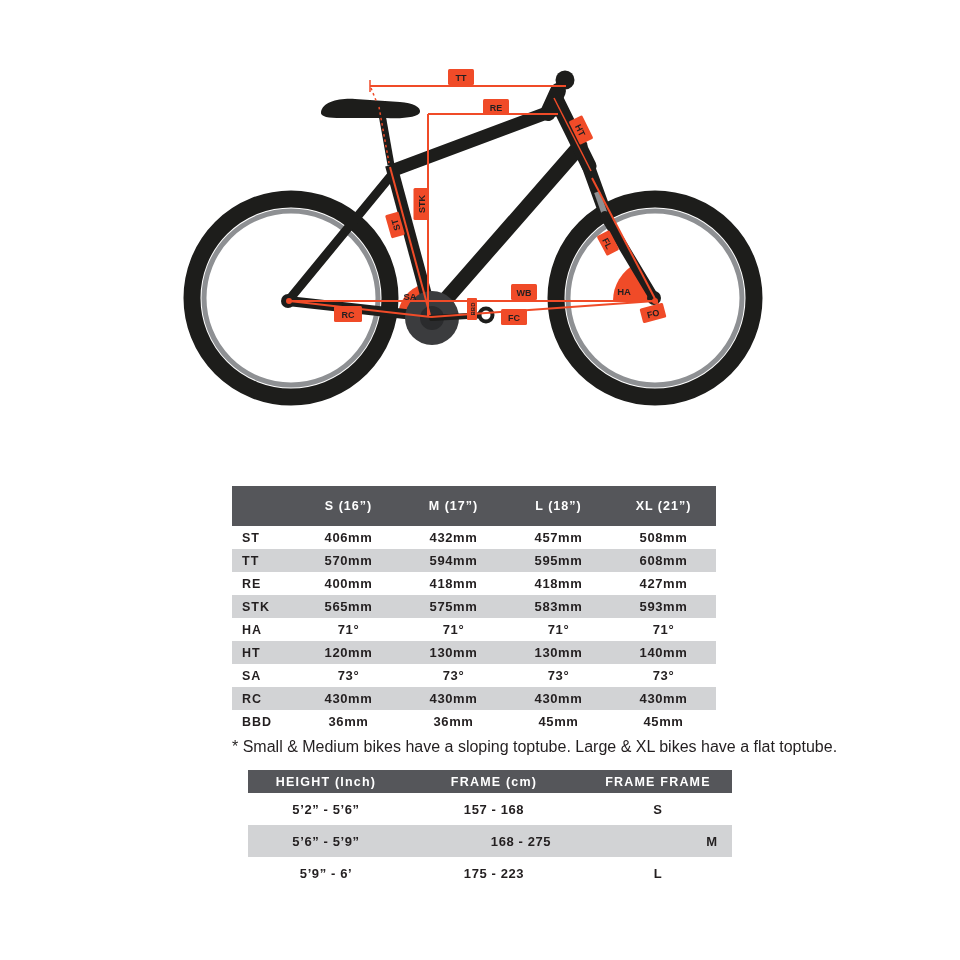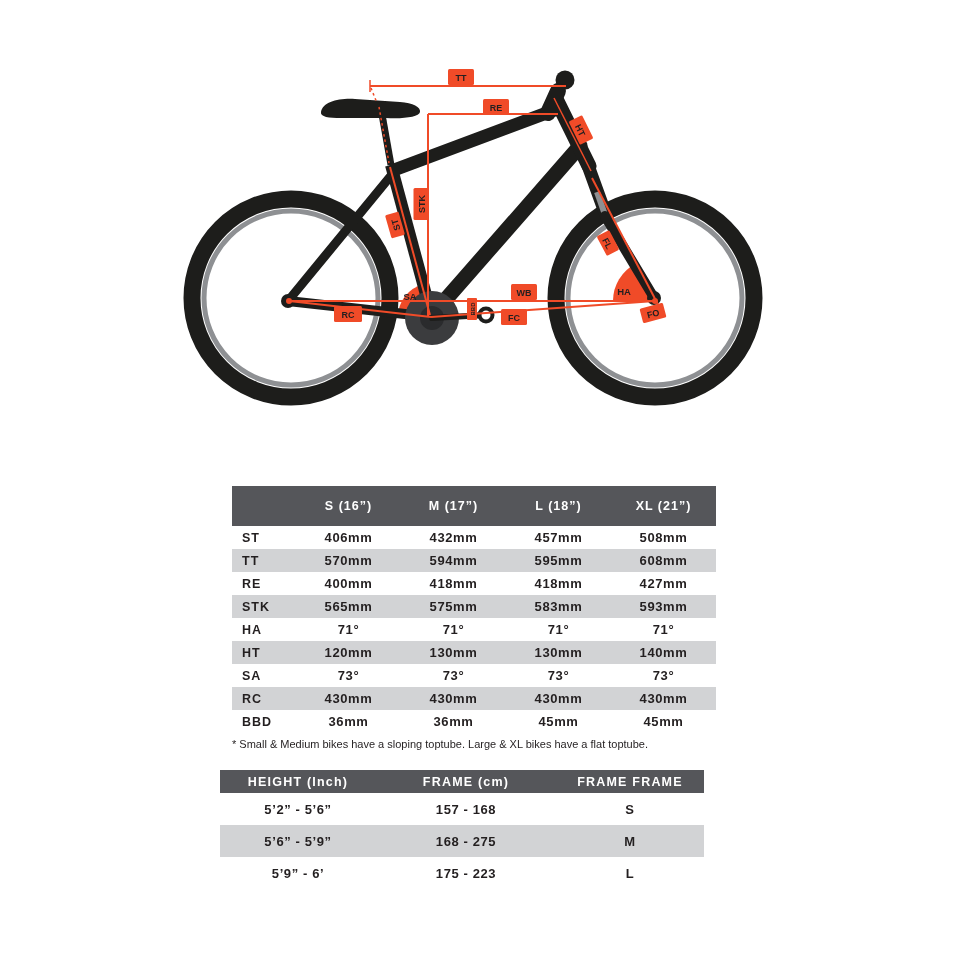--- a/index.html
+++ b/index.html
@@ -24,28 +24,28 @@
   .gtable{position:absolute;left:232px;top:486px;width:484px;color:var(--text);font-weight:bold;}
   .gt-header{display:grid;grid-template-columns:64px 1fr 1fr 1fr 1fr;height:40px;
              background:var(--header-bg);color:#fff;align-items:center;font-size:12.5px;letter-spacing:1px;}
   .gt-row{display:grid;grid-template-columns:64px 1fr 1fr 1fr 1fr;height:23px;
           align-items:center;font-size:13px;letter-spacing:0.6px;}
   .gt-row.alt{background:var(--row-alt);}
   .cell{text-align:center;}
   .label-cell{text-align:left;padding-left:10px;font-size:12.5px;letter-spacing:1px;}
 
   .footnote{position:absolute;left:232px;top:738px;width:484px;text-align:left;
-            font-size:11px;color:var(--text);white-space:nowrap;font-weight:normal;}
-
-  .stable{position:absolute;left:220px;top:770px;width:484px;color:var(--text);font-weight:bold;}
+            font-size:16px;color:var(--text);white-space:nowrap;font-weight:normal;}
+
+  .stable{position:absolute;left:248px;top:770px;width:484px;color:var(--text);font-weight:bold;}
   .st-header{display:grid;grid-template-columns:156px 180px 148px;height:23px;
              background:var(--header-bg);color:#fff;align-items:center;font-size:12.5px;letter-spacing:1.2px;}
   .st-row{display:grid;grid-template-columns:156px 180px 148px;height:32px;
           align-items:center;font-size:13px;letter-spacing:0.6px;}
-  .st-row.alt{background:var(--row-alt);}
+  .st-row.alt{background:var(--row-alt);gap:27px;}
 </style>
 </head>
 <body>
 
 <div class="canvas">
 
   <svg id="bike" width="960" height="470" viewBox="0 0 960 470">
 
     <g>
       <circle class="frame-stroke" cx="291" cy="298" r="99" stroke-width="17"></circle>

